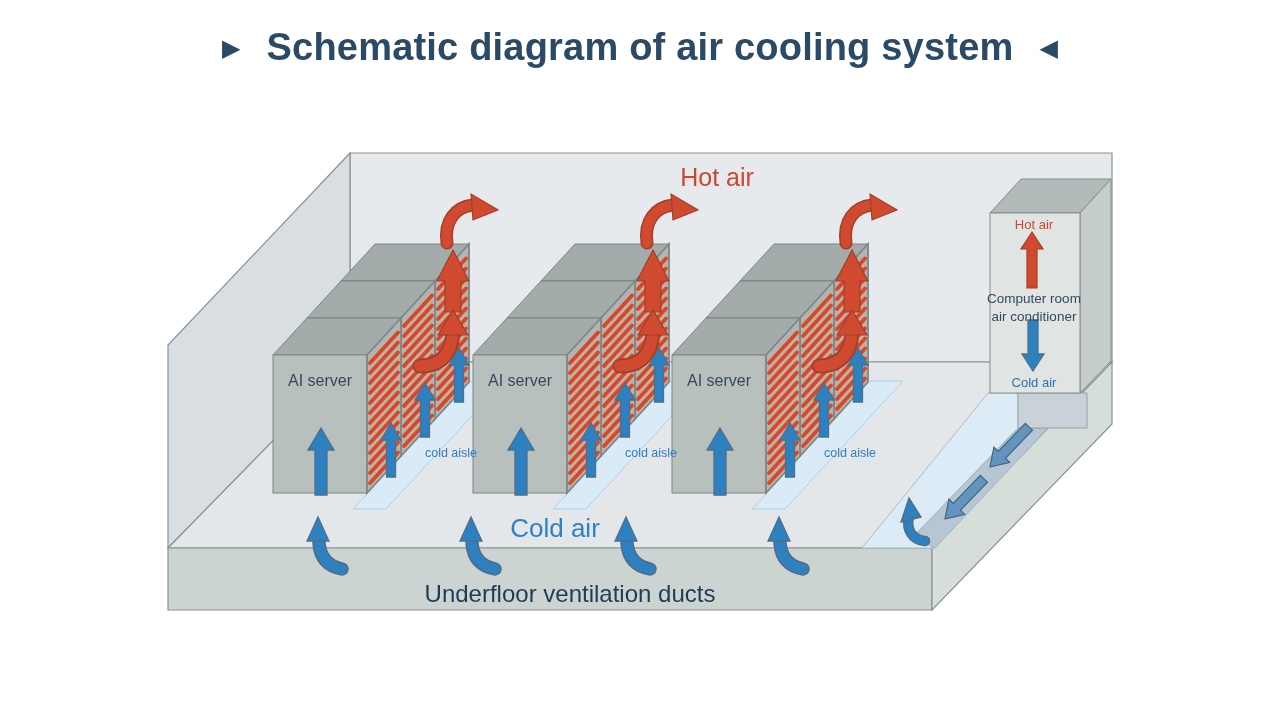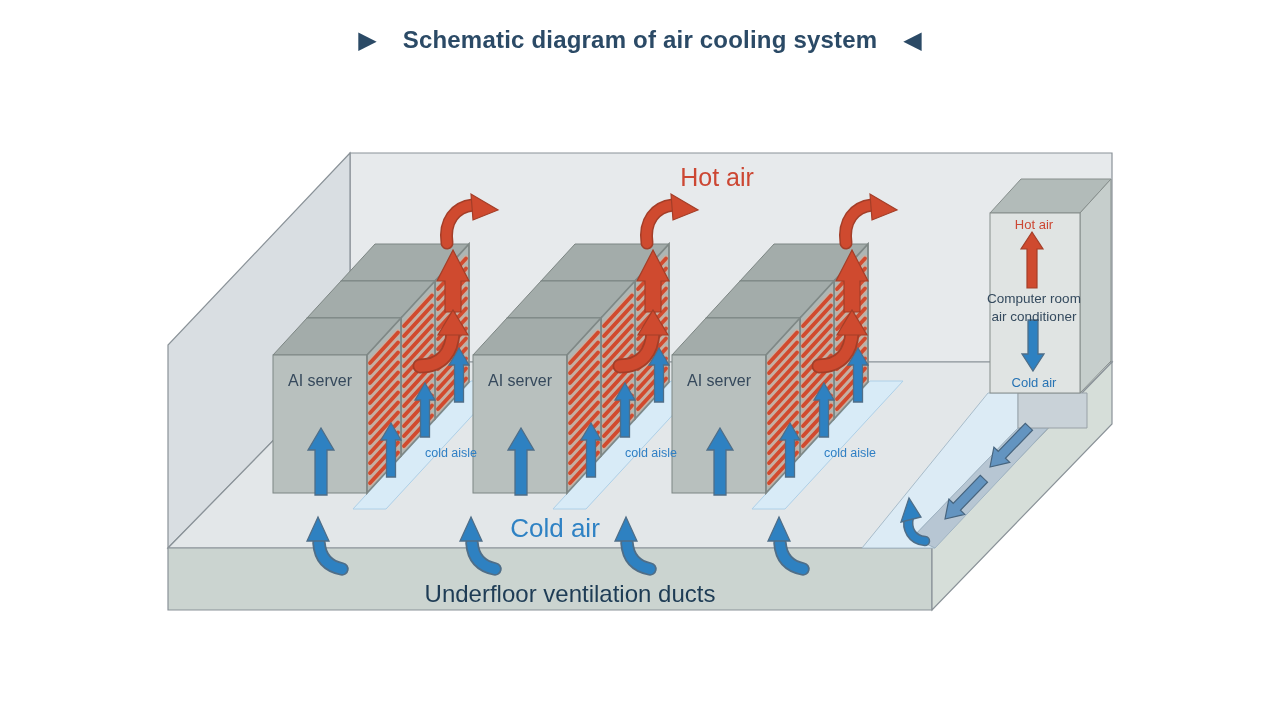--- a/index.html
+++ b/index.html
@@ -5,21 +5,21 @@
   :root{
     --accent-hot:#cf4a2f; --accent-cold:#2e81c1;
     --hot-text:#cc4733; --cold-text:#2e82c4;
     --navy-text:#2b4a66; --aisle-fill:#d8ebf7;
   }
   html,body{margin:0;padding:0;background:#ffffff;}
   body{width:1280px;height:720px;overflow:hidden;position:relative;
        font-family:"Liberation Sans",sans-serif;}
   .header{position:absolute;top:26px;left:0;width:100%;display:flex;
           justify-content:center;align-items:center;gap:26px;}
-  .title{font-size:24px;font-weight:700;color:var(--navy-text);letter-spacing:.2px;}
+  .title{font-size:38px;font-weight:700;color:var(--navy-text);letter-spacing:.2px;}
   .marker{font-size:24px;color:var(--navy-text);line-height:1;}
   svg{position:absolute;left:0;top:0;}
   svg text{font-family:"Liberation Sans",sans-serif;}
   .t-hot{font-size:25px;fill:var(--hot-text);}
   .t-cold{font-size:26px;fill:var(--cold-text);}
   .t-navy{font-size:24px;fill:#1e3c55;}
   .t-ai{font-size:16px;fill:#36495c;}
   .t-aisle{font-size:12.5px;fill:#2f7fc4;}
   .t-crac{font-size:13.5px;fill:#344a5e;}
   .t-crac-hot{font-size:13px;fill:var(--hot-text);}

